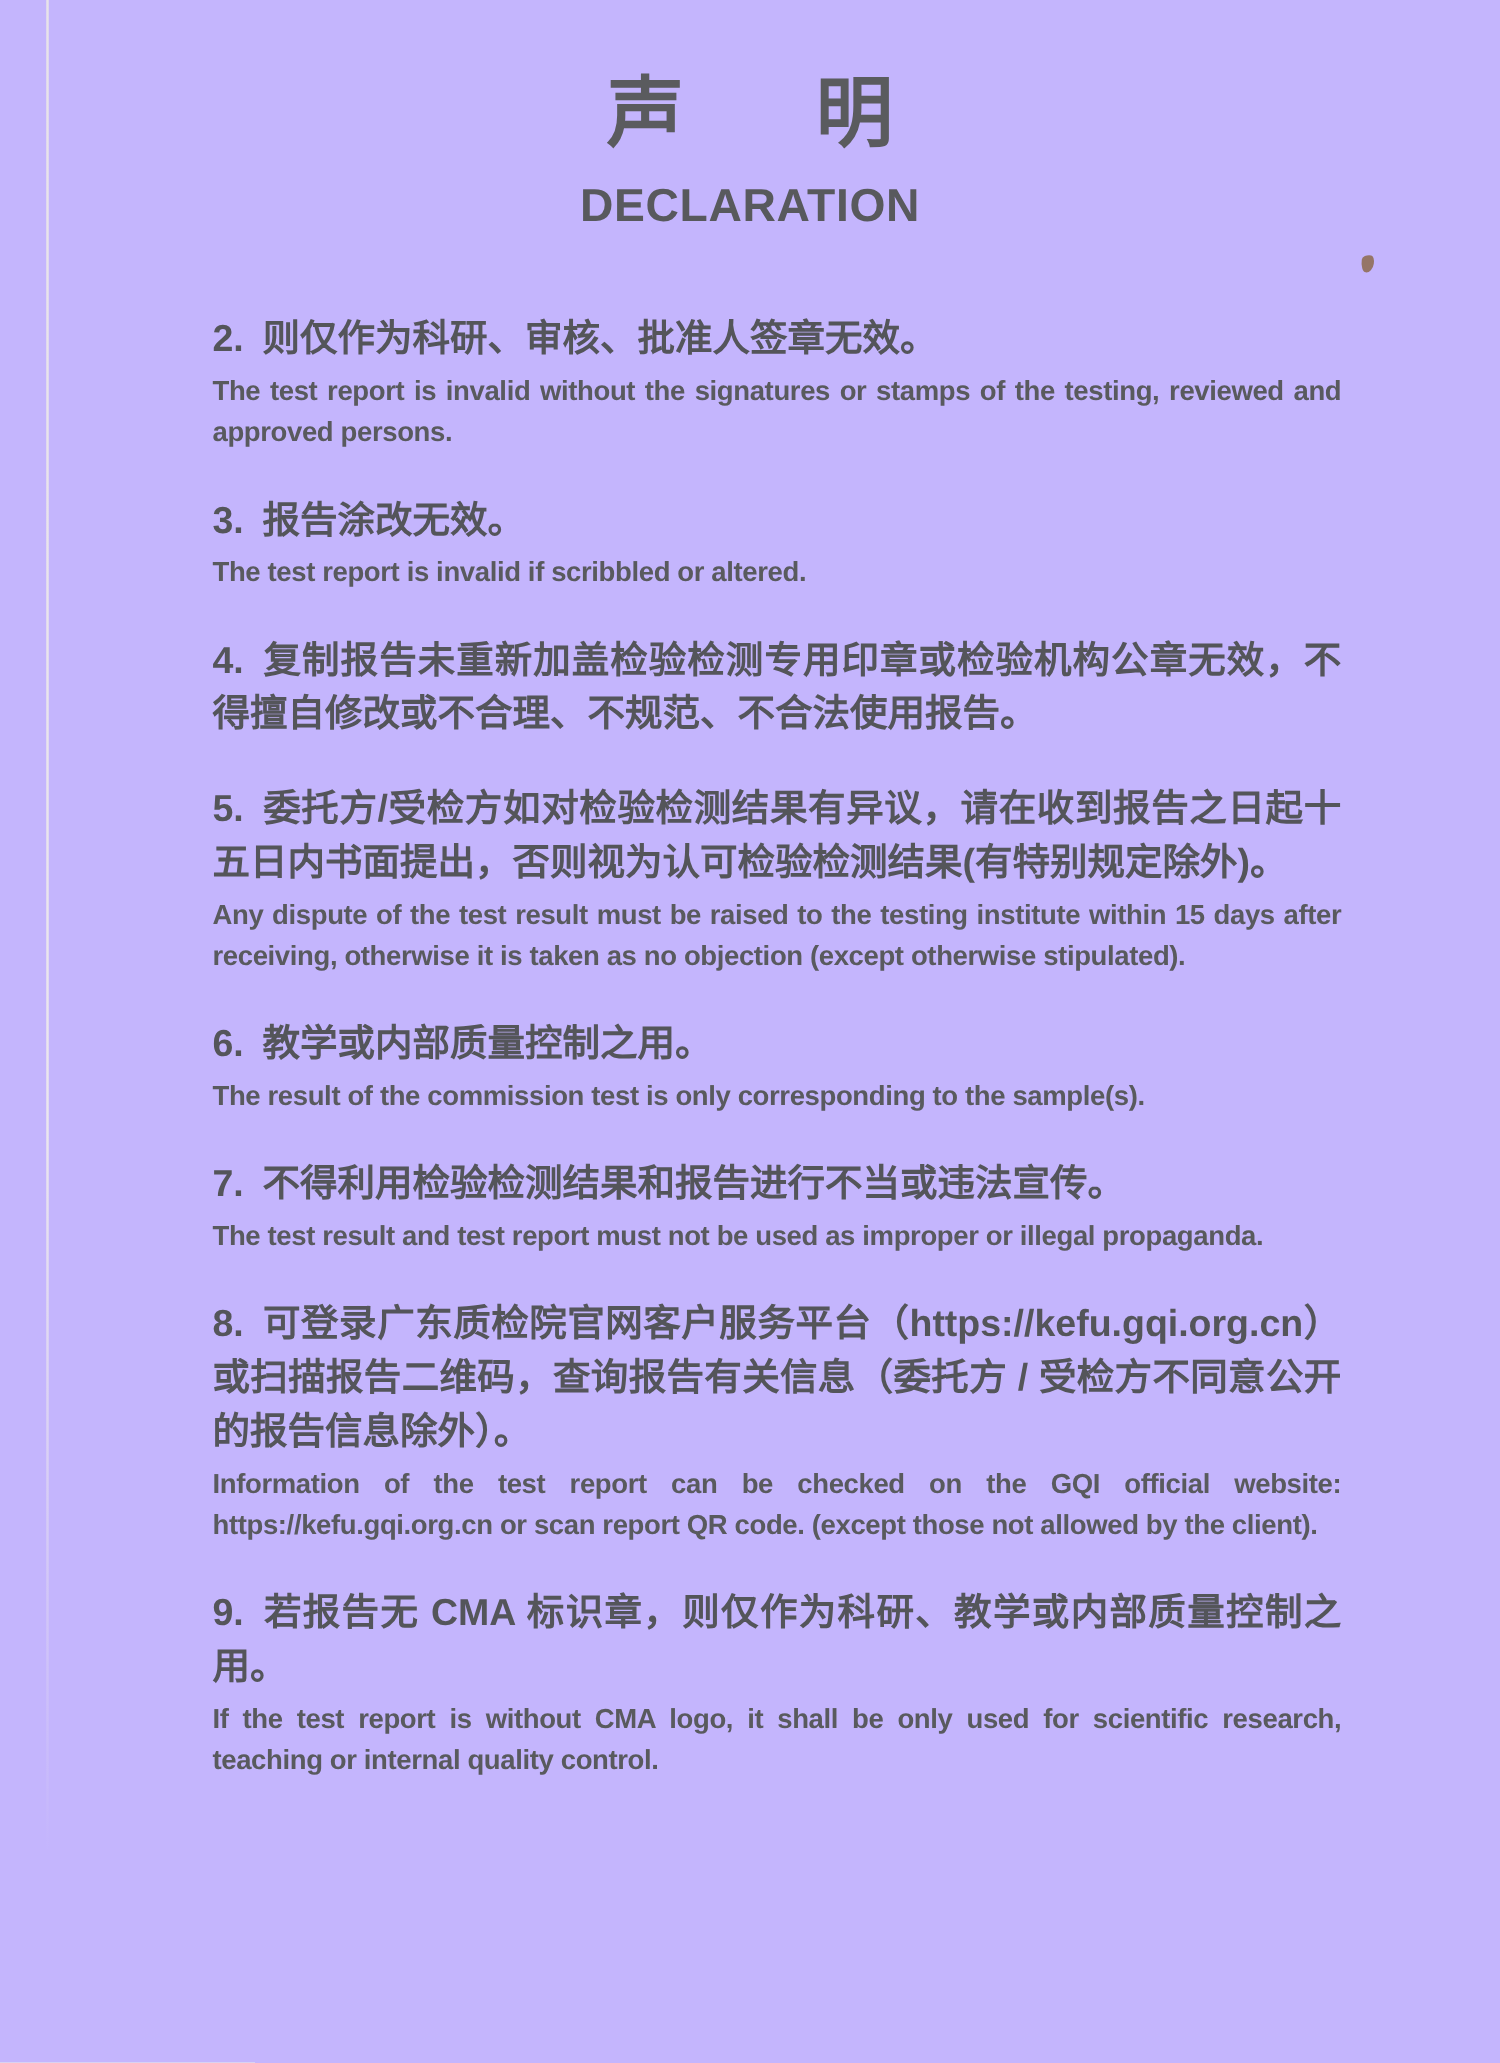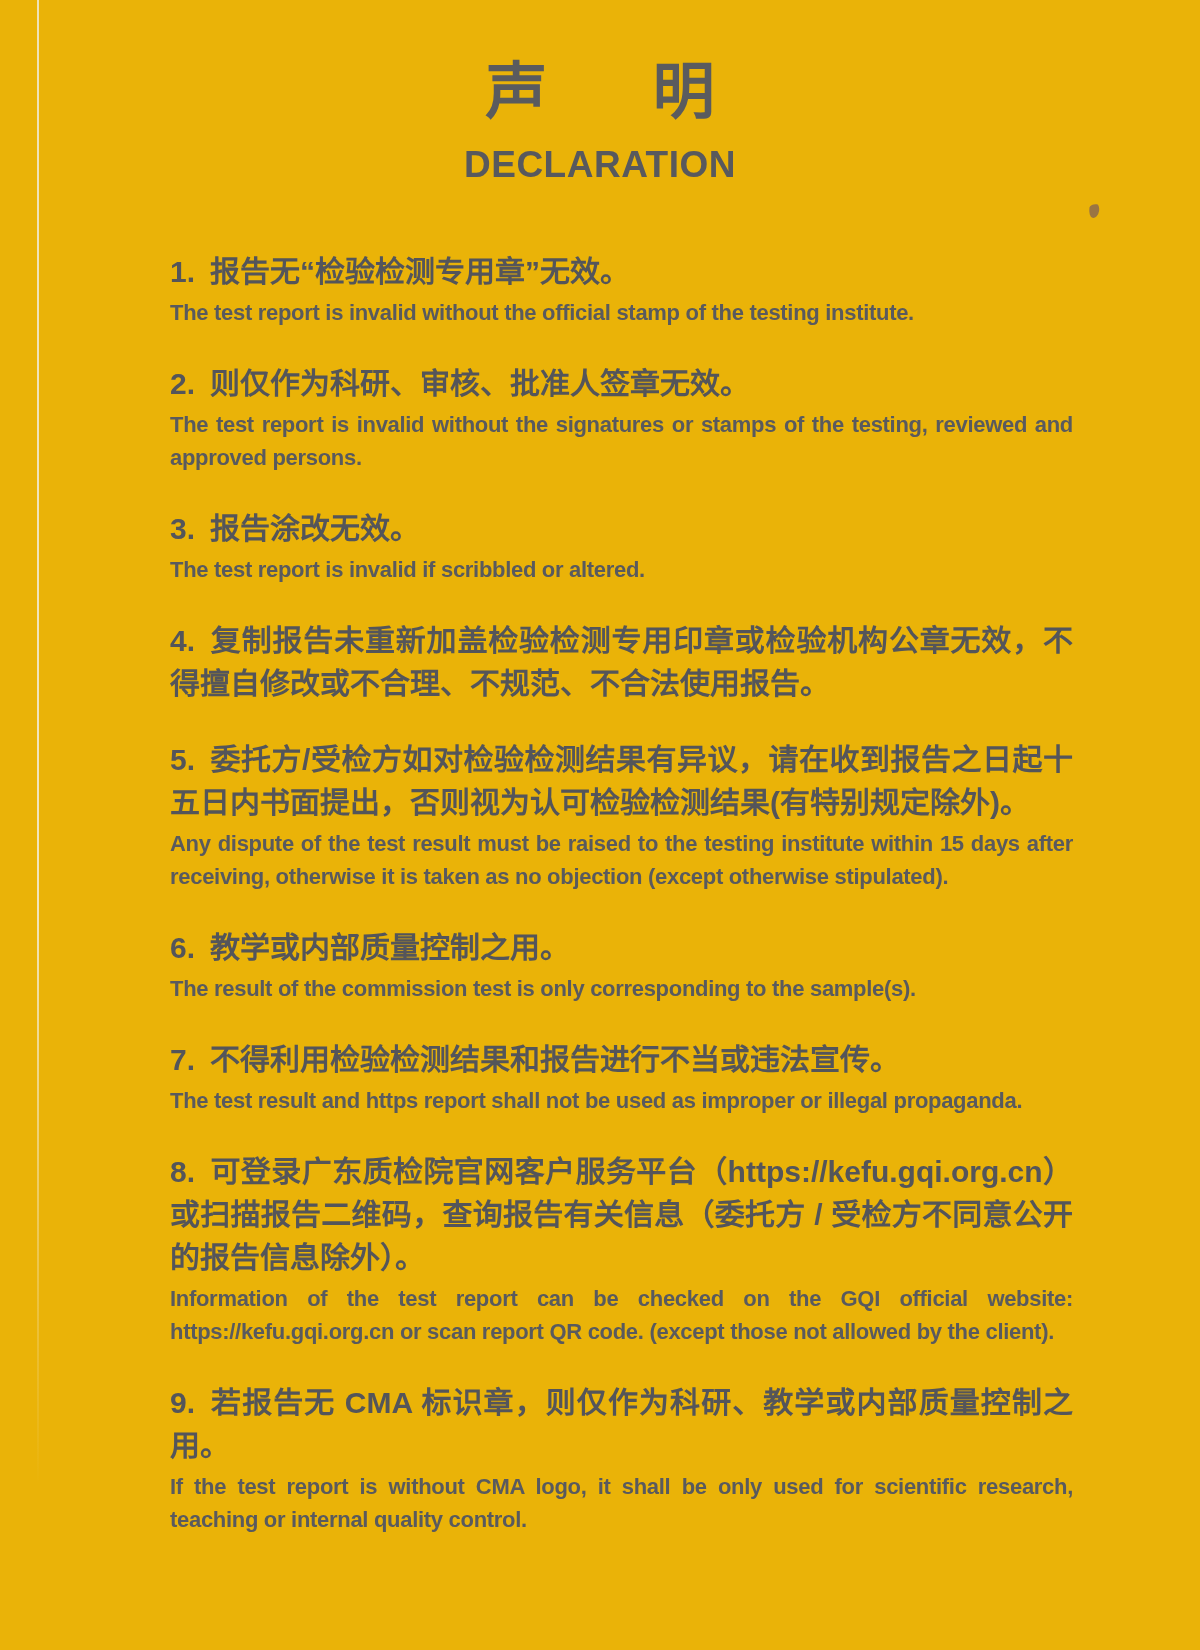--- a/index.html
+++ b/index.html
@@ -5,21 +5,21 @@
   html, body {
     margin: 0;
     padding: 0;
     background: #e9e9e9;
   }
   .page {
     position: relative;
     width: 1200px;
     height: 1650px;
     margin: 0 auto;
-    background: #eab308;
+    background: #c4b5fd;
     overflow: hidden;
     font-family: "Liberation Sans", sans-serif;
     color: #55565b;
     box-sizing: border-box;
   }
   
   .scan-line {
     position: absolute;
     left: 37px;
     top: 0;
@@ -96,24 +96,20 @@
   <div class="scan-line"></div>
   <div class="speck"></div>
 
   <header class="title-block">
     <div class="title-zh"><span class="spread">声明</span></div>
     <div class="title-en">DECLARATION</div>
   </header>
 
   <main class="items">
 
-    <section class="item">
-      <p class="zh"><span class="num">1.</span><span>报告无“检验检测专用章”无效。</span></p>
-      <p class="en">The test report is invalid without the official stamp of the testing institute.</p>
-    </section>
 
     <section class="item">
       <p class="zh"><span class="num">2.</span><span>则仅作为科研、审核、批准人签章无效。</span></p>
       <p class="en">The test report is invalid without the signatures or stamps of the testing, reviewed and approved persons.</p>
     </section>
 
     <section class="item">
       <p class="zh"><span class="num">3.</span><span>报告涂改无效。</span></p>
       <p class="en">The test report is invalid if scribbled or altered.</p>
     </section>
@@ -127,21 +123,21 @@
       <p class="en">Any dispute of the test result must be raised to the testing institute within 15 days after receiving, otherwise it is taken as no objection (except otherwise stipulated).</p>
     </section>
 
     <section class="item">
       <p class="zh"><span class="num">6.</span><span>教学或内部质量控制之用。</span></p>
       <p class="en">The result of the commission test is only corresponding to the sample(s).</p>
     </section>
 
     <section class="item">
       <p class="zh"><span class="num">7.</span><span>不得利用检验检测结果和报告进行不当或违法宣传。</span></p>
-      <p class="en">The test result and https report shall not be used as improper or illegal propaganda.</p>
+      <p class="en">The test result and test report must not be used as improper or illegal propaganda.</p>
     </section>
 
     <section class="item">
       <p class="zh"><span class="num">8.</span><span>可登录广东质检院官网客户服务平台（https://kefu.gqi.org.cn）或扫描报告二维码，查询报告有关信息（委托方 / 受检方不同意公开的报告信息除外）。</span></p>
       <p class="en">Information of the test report can be checked on the GQI official website: https://kefu.gqi.org.cn or scan report QR code. (except those not allowed by the client).</p>
     </section>
 
     <section class="item">
       <p class="zh"><span class="num">9.</span><span>若报告无 CMA 标识章，则仅作为科研、教学或内部质量控制之用。</span></p>
       <p class="en">If the test report is without CMA logo, it shall be only used for scientific research, teaching or internal quality control.</p>

